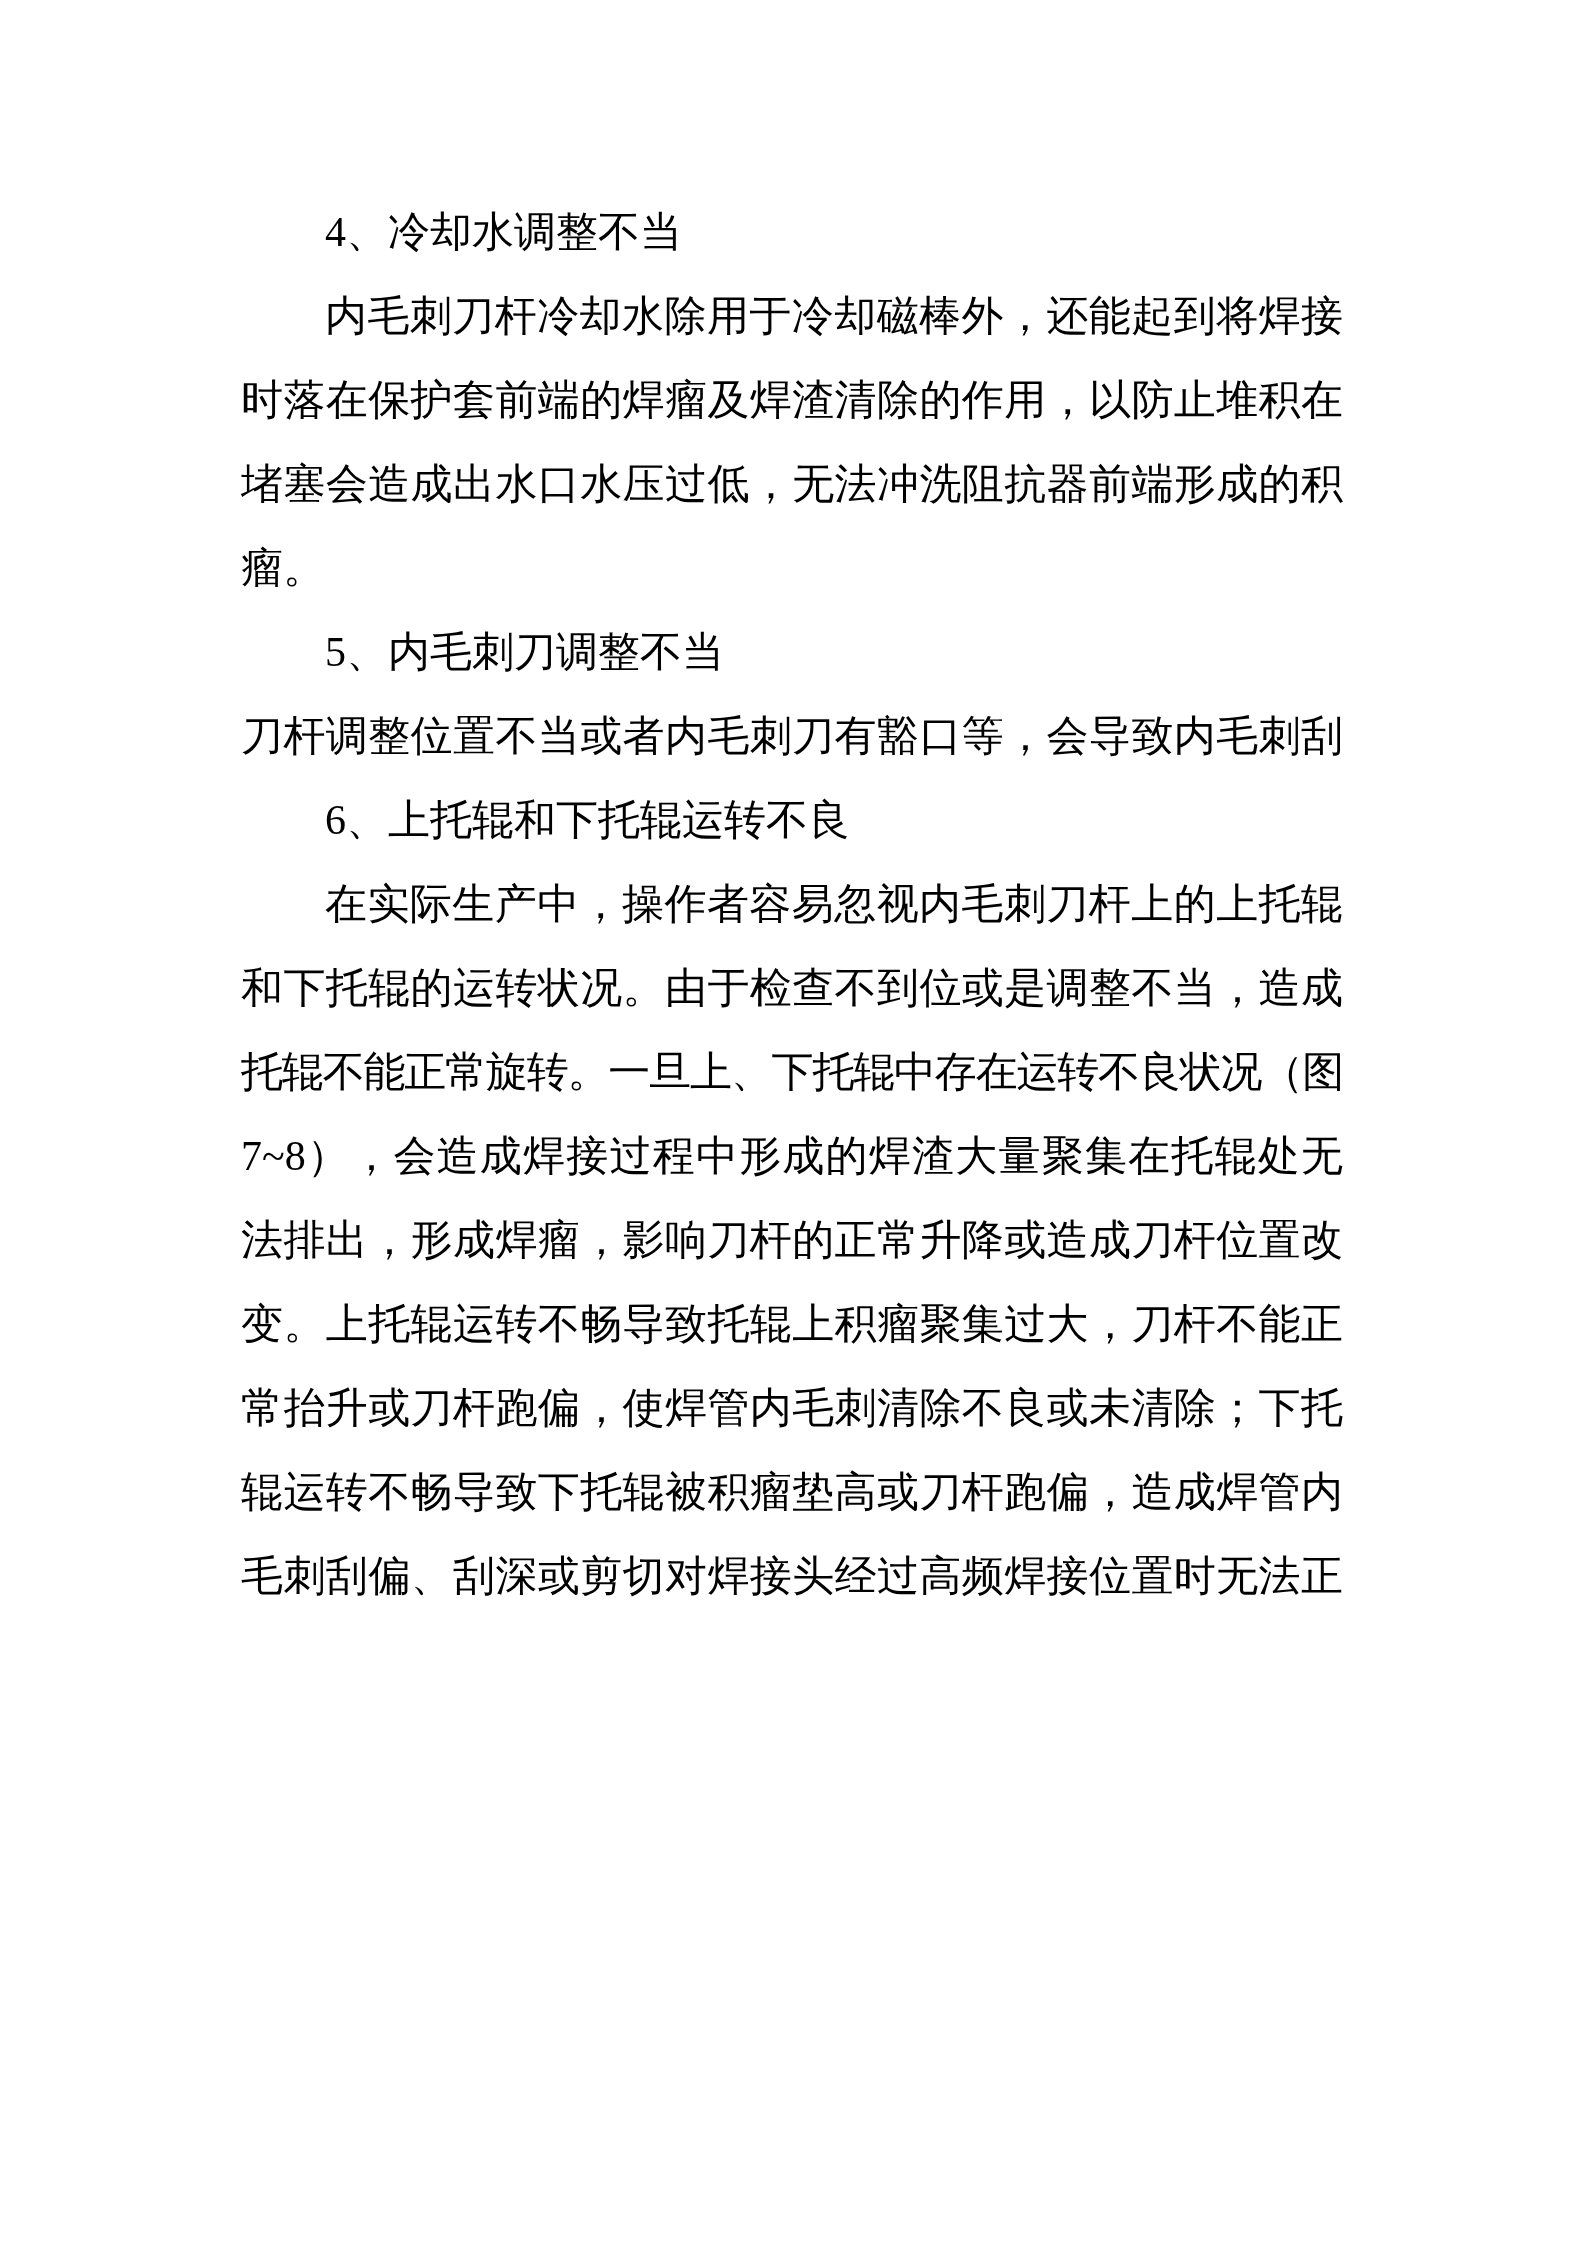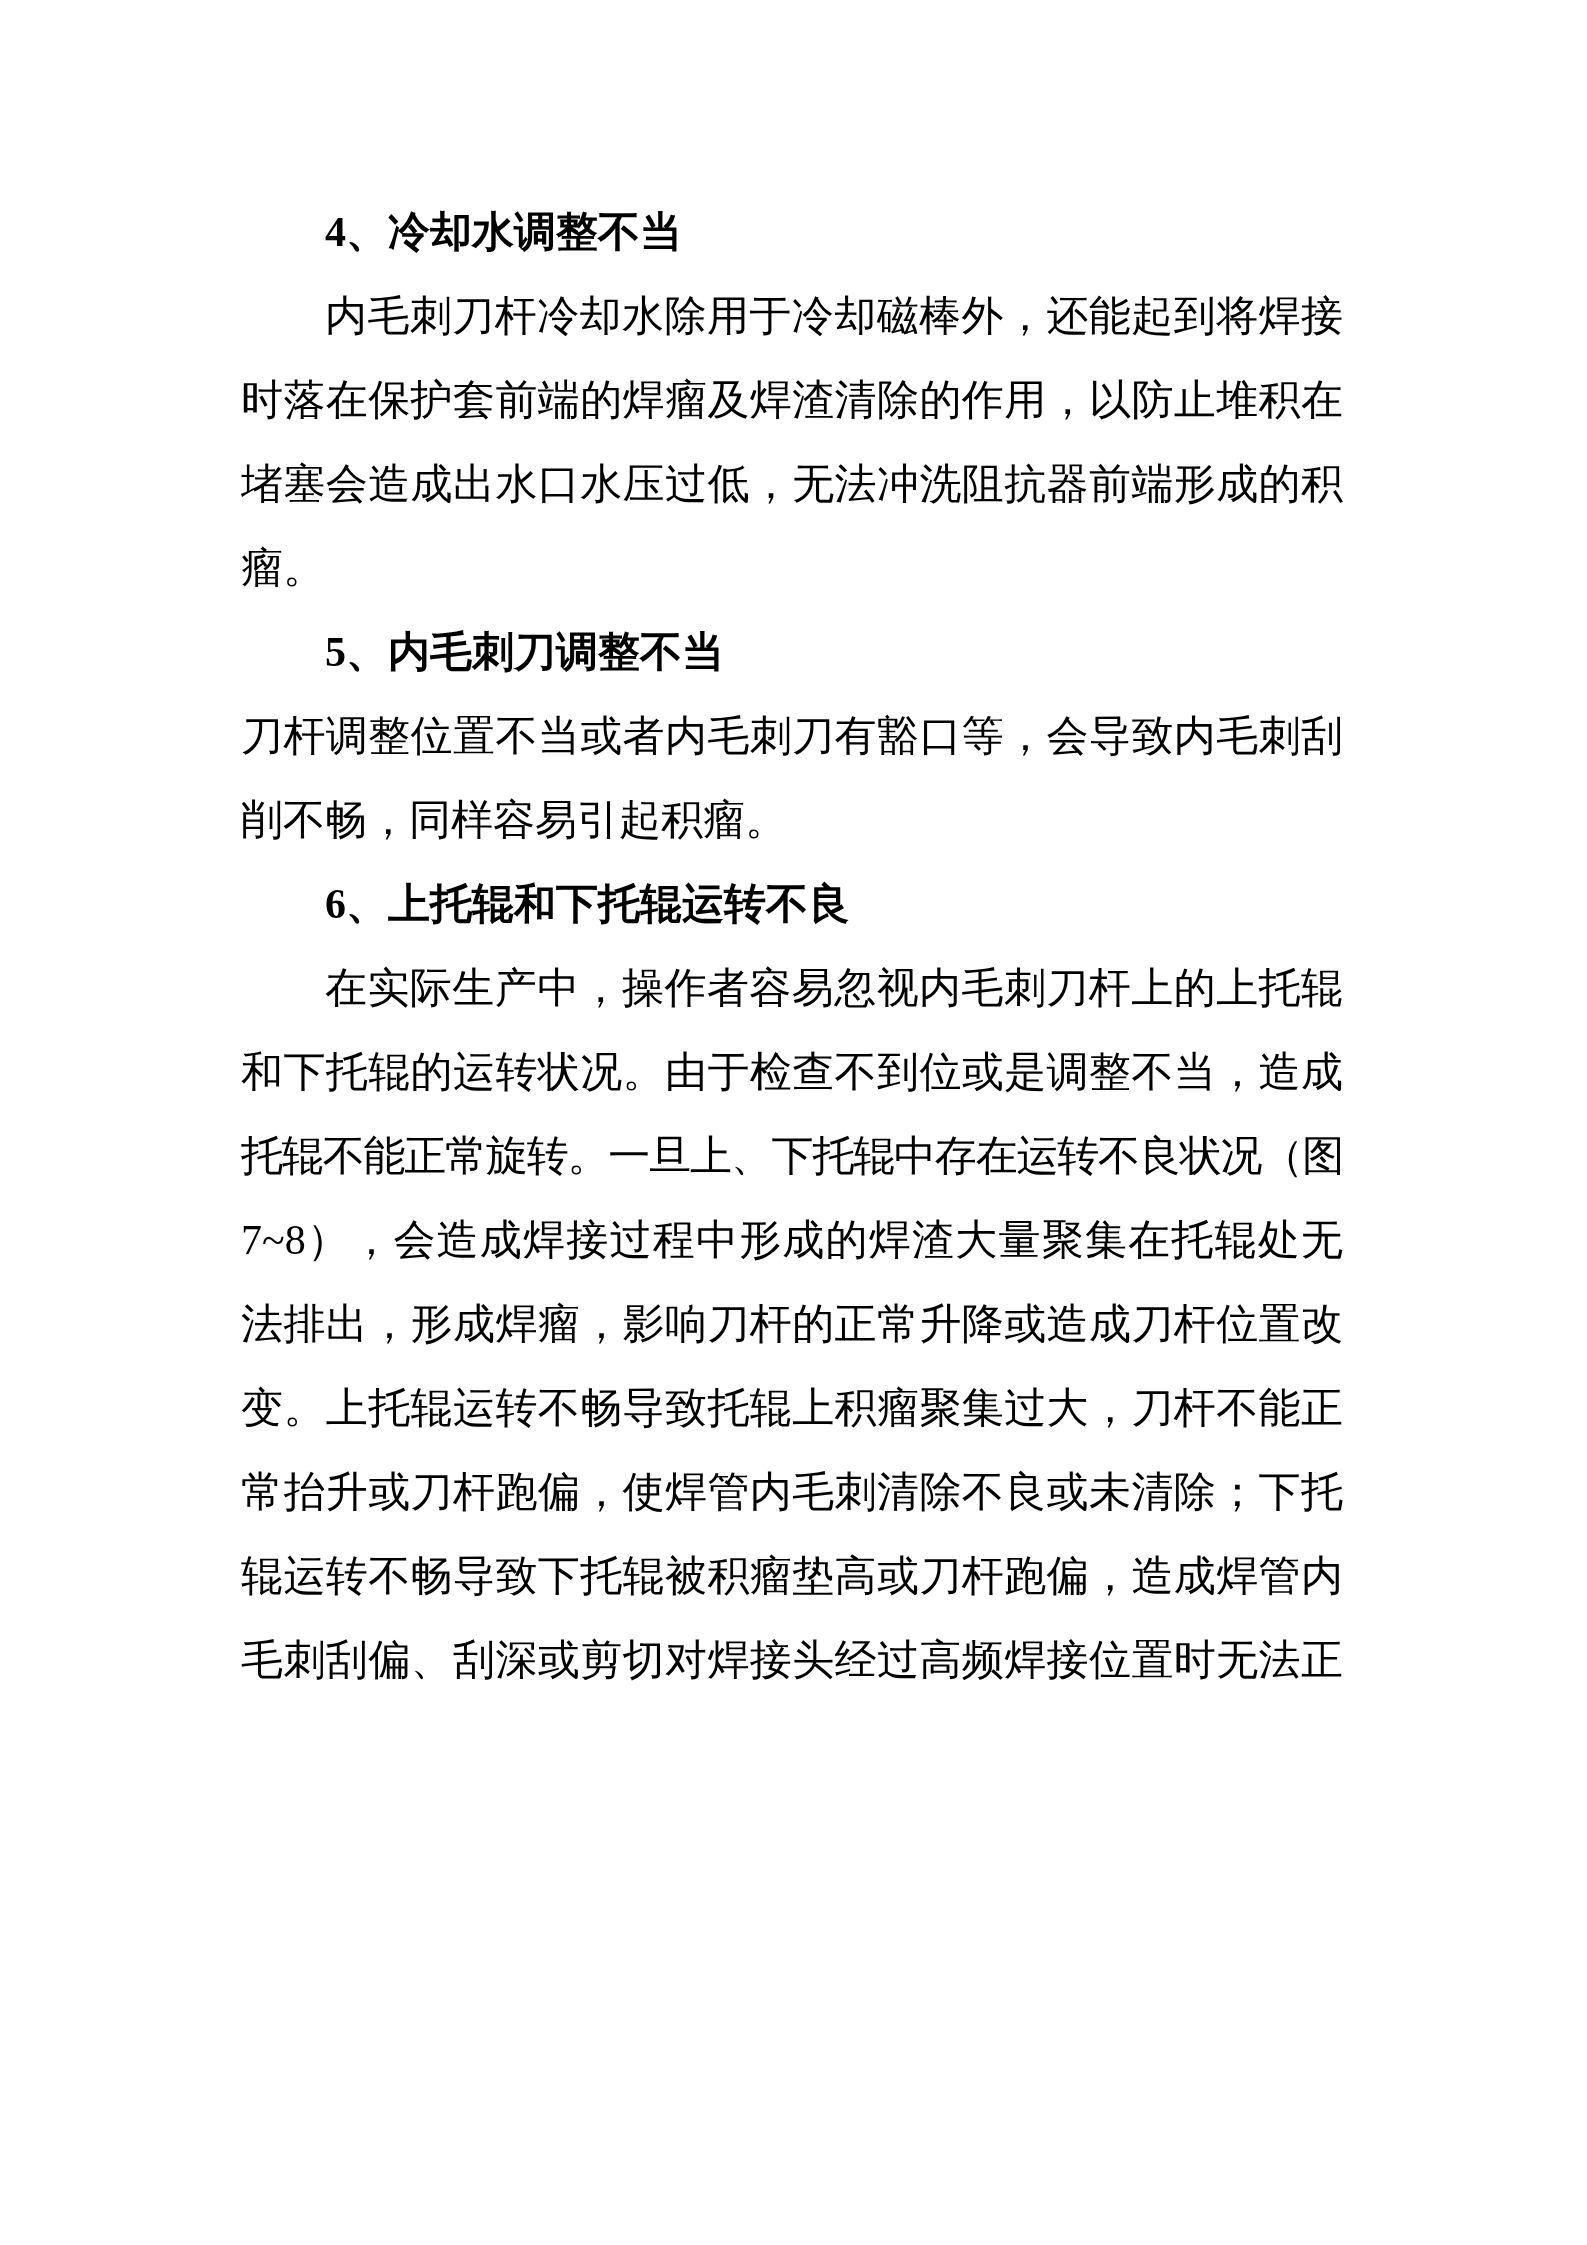--- a/index.html
+++ b/index.html
@@ -22,21 +22,21 @@
     width: 1102px;
   }
   .line {
     font-size: 42px;
     line-height: 84px;
     height: 84px;
     white-space: nowrap;
     color: #000000;
   }
   .heading {
-    font-weight: 700;
+    font-weight: 400;
     text-indent: 84px;
     text-align: left;
   }
   .jline {
     text-align: justify;
     text-align-last: justify;
     text-justify: inter-character;
     white-space: normal;
   }
   .jline.first {
@@ -60,21 +60,20 @@
     <div class="line heading">4、冷却水调整不当</div>
     <div class="line jline first">内毛刺刀杆冷却水除用于冷却磁棒外，还能起到将焊接</div>
     <div class="line jline">时落在保护套前端的焊瘤及焊渣清除的作用，以防止堆积在</div>
     <div class="line jline">堵塞会造成出水口水压过低，无法冲洗阻抗器前端形成的积</div>
     <div class="line jline lastline">瘤。</div>
   </div>
 
   <div class="section">
     <div class="line heading">5、内毛刺刀调整不当</div>
     <div class="line jline">刀杆调整位置不当或者内毛刺刀有豁口等，会导致内毛刺刮</div>
-    <div class="line jline lastline">削不畅，同样容易引起积瘤。</div>
   </div>
 
   <div class="section">
     <div class="line heading">6、上托辊和下托辊运转不良</div>
     <div class="line jline first">在实际生产中，操作者容易忽视内毛刺刀杆上的上托辊</div>
     <div class="line jline">和下托辊的运转状况。由于检查不到位或是调整不当，造成</div>
     <div class="line jline tight">托辊不能正常旋转。一旦上、下托辊中存在运转不良状况（图</div>
     <div class="line jline">7~8），会造成焊接过程中形成的焊渣大量聚集在托辊处无</div>
     <div class="line jline">法排出，形成焊瘤，影响刀杆的正常升降或造成刀杆位置改</div>
     <div class="line jline">变。上托辊运转不畅导致托辊上积瘤聚集过大，刀杆不能正</div>

